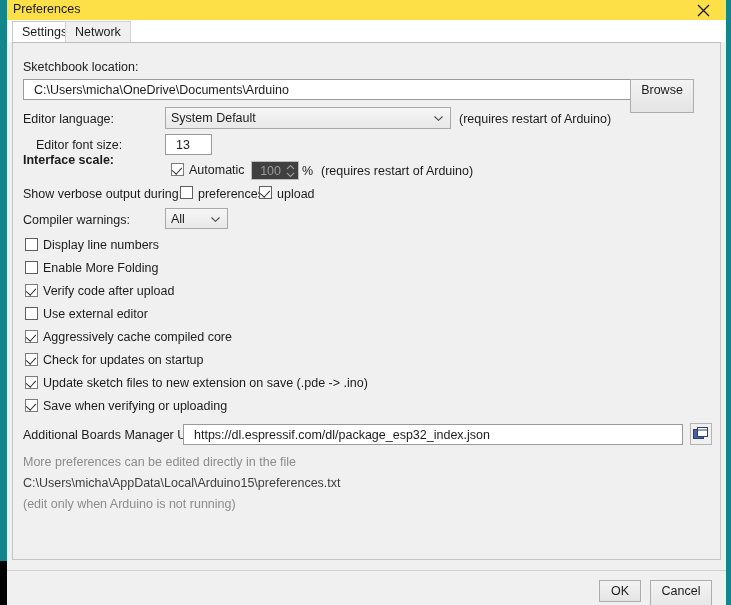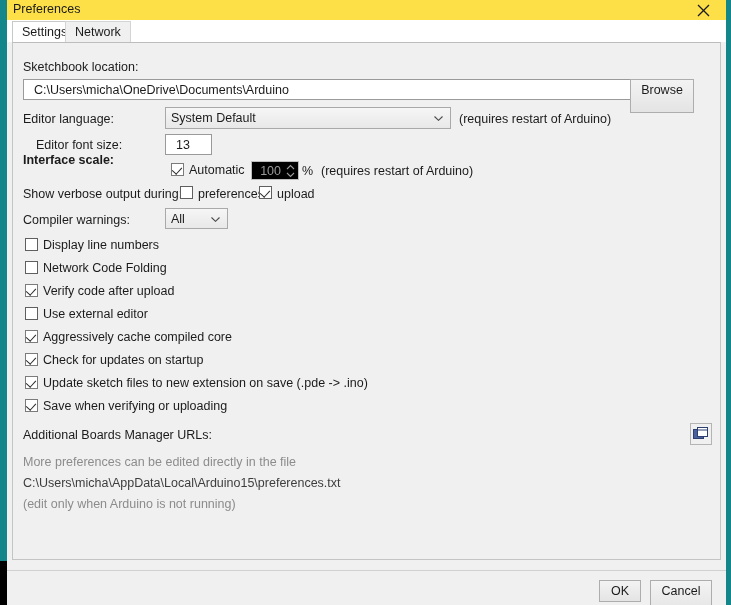--- a/index.html
+++ b/index.html
@@ -176,21 +176,21 @@
     position: absolute;
     right: 7px; top: 50%;
     margin-top: -2px;
     width: 9px; height: 5px;
   }
 
   
   .spinner {
     position: absolute;
     box-sizing: border-box;
-    background: #000000;
+    background: #404040;
     border: 1px solid #bdbdbd;
     font-size: 12.5px;
     color: #9a9a9a;
   }
   .spinner .svalue {
     position: absolute;
     right: 17px; top: 0;
     line-height: inherit;
   }
   .spinner .sbtns {
@@ -319,41 +319,42 @@
       <span class="ctext">All</span>
       <svg class="carrow" viewBox="0 0 9 5">
         <polyline points="0.5,0.5 4.5,4.3 8.5,0.5" fill="none" stroke="#4a4a4a" stroke-width="1.1"></polyline>
       </svg>
     </div>
 
     <div class="cb" style="left:12px; top:195px;"></div>
     <div class="cbl" style="left:30px; top:195px;">Display line numbers</div>
 
     <div class="cb" style="left:12px; top:218px;"></div>
-    <div class="cbl" style="left:30px; top:218px;">Network Code Folding</div>
+    <div class="cbl" style="left:30px; top:218px;">Enable More Folding</div>
 
     <div class="cb dim checked" style="left:12px; top:241px;"></div>
     <div class="cbl" style="left:30px; top:241px;">Verify code after upload</div>
 
     <div class="cb" style="left:12px; top:264px;"></div>
     <div class="cbl" style="left:30px; top:264px;">Use external editor</div>
 
     <div class="cb dim checked" style="left:12px; top:287px;"></div>
     <div class="cbl" style="left:30px; top:287px;">Aggressively cache compiled core</div>
 
     <div class="cb dim checked" style="left:12px; top:310px;"></div>
     <div class="cbl" style="left:30px; top:310px;">Check for updates on startup</div>
 
     <div class="cb dim checked" style="left:12px; top:333px;"></div>
     <div class="cbl" style="left:30px; top:333px;">Update sketch files to new extension on save (.pde -&gt; .ino)</div>
 
     <div class="cb dim checked" style="left:12px; top:356px;"></div>
     <div class="cbl" style="left:30px; top:356px;">Save when verifying or uploading</div>
 
     <div class="lbl" style="left:10px; top:385px;">Additional Boards Manager URLs:</div>
+    <input class="tinput" style="left: 170px; top: 381px; width: 500px; height: 21px;" value="https://dl.espressif.com/dl/package_esp32_index.json">
     <div id="urls-icon-btn" style="left:677px; top:380px; width:22px; height:22px;">
       <svg width="18" height="18" viewBox="0 0 18 18" style="display:block;margin:1px auto;" aria-hidden="true">
         <rect x="1.5" y="4.5" width="10" height="9" fill="#4a5f9e" stroke="#2d3f70" stroke-width="1"></rect>
         <rect x="5.5" y="2.5" width="10" height="9" fill="#ffffff" stroke="#2d3f70" stroke-width="1"></rect>
         <line x1="5.5" y1="5" x2="15.5" y2="5" stroke="#2d3f70" stroke-width="1"></line>
       </svg>
     </div>
 
     <div class="lbl-gray" style="left:10px; top:412px;">More preferences can be edited directly in the file</div>
     <div class="lbl-dark" style="left:10px; top:433px;">C:\Users\micha\AppData\Local\Arduino15\preferences.txt</div>

